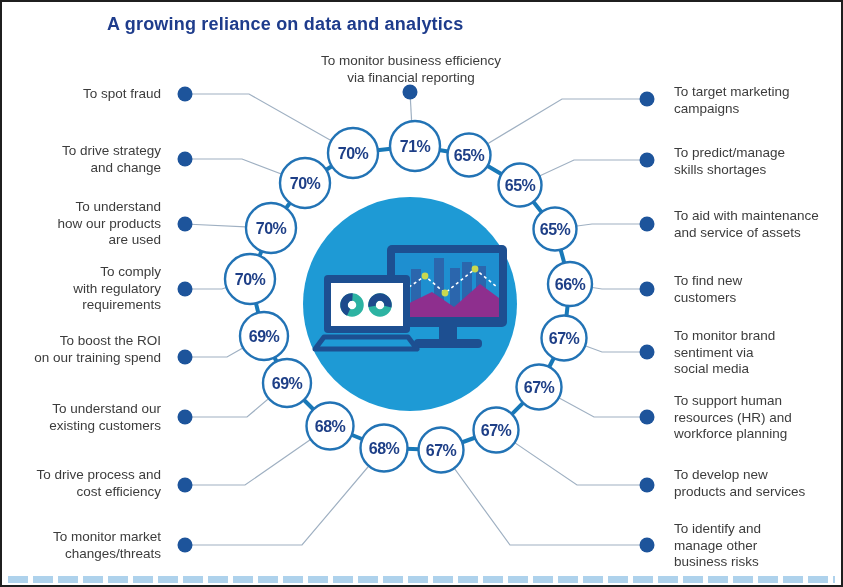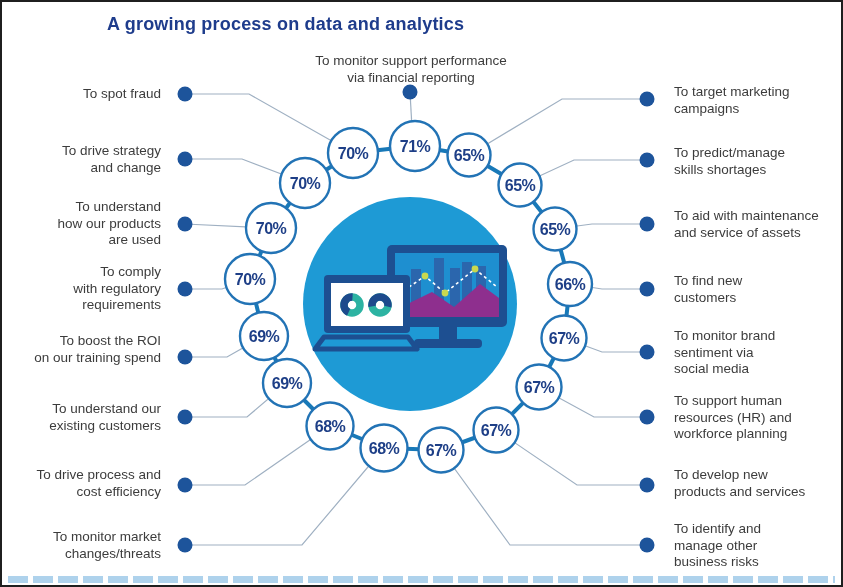--- a/index.html
+++ b/index.html
@@ -33,23 +33,23 @@
   .bottom-strip{
     position:absolute;left:6px;right:6px;bottom:2px;height:7px;
     background:repeating-linear-gradient(90deg,#aed2ec 0 20px,#ffffff 20px 25px);
   }
 </style>
 </head>
 <body>
 
 <div class="page">
 
-  <div class="title">A growing process on data and analytics</div>
-
-  <div class="label top" style="top:51px">To monitor support performance
+  <div class="title">A growing reliance on data and analytics</div>
+
+  <div class="label top" style="top:51px">To monitor business efficiency
 via financial reporting</div>
 
   <div class="label left" style="top:84px">To spot fraud</div>
   <div class="label left" style="top:141px">To drive strategy
 and change</div>
   <div class="label left" style="top:197px">To understand
 how our products
 are used</div>
   <div class="label left" style="top:262px">To comply
 with regulatory

